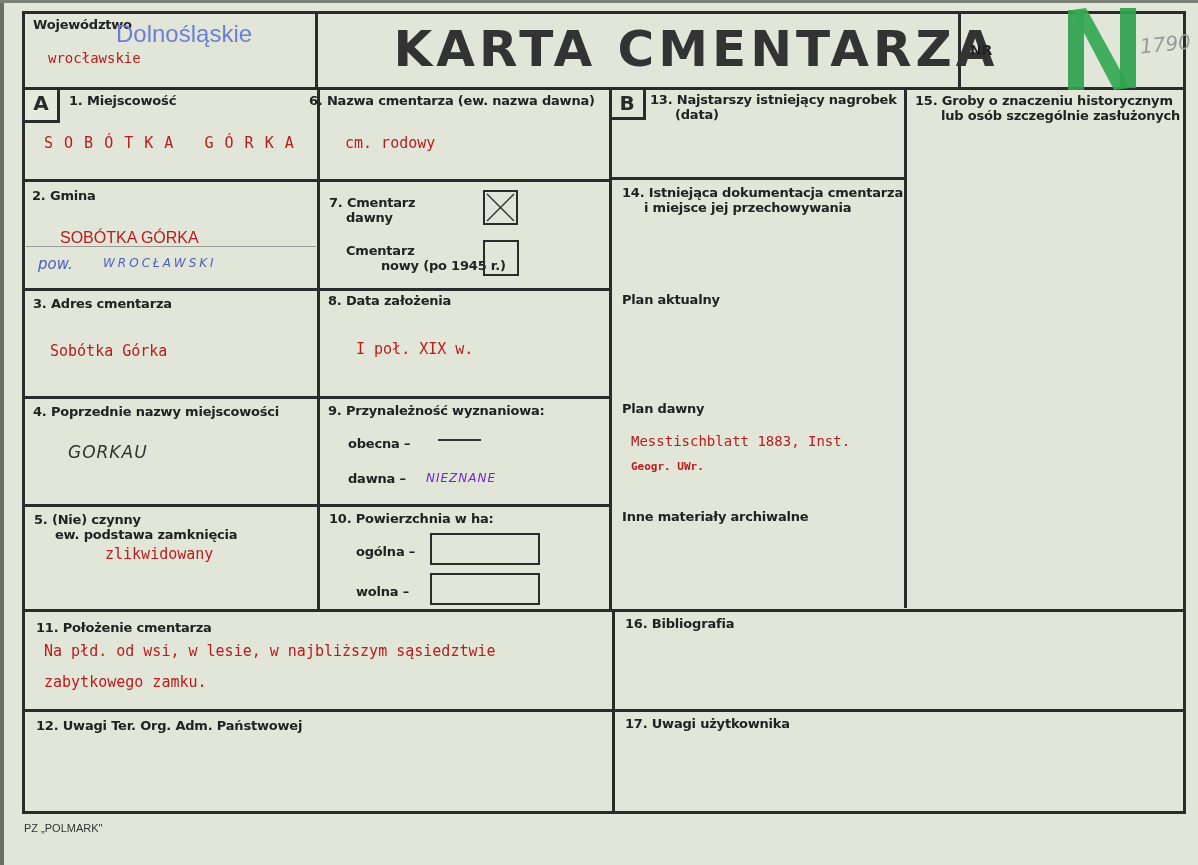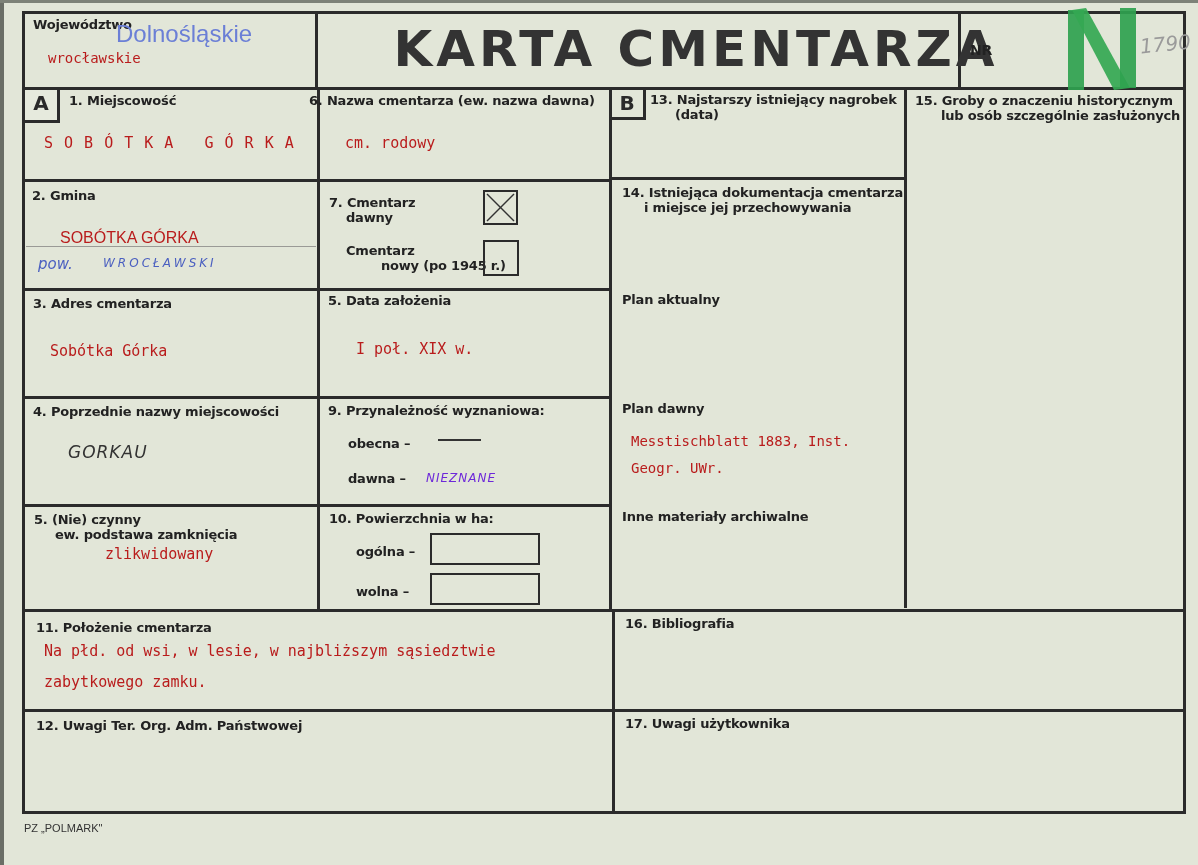--- a/index.html
+++ b/index.html
@@ -104,21 +104,21 @@
 <div class="box" style="left:483px;top:190px;width:31px;height:31px;">
   <svg width="31" height="31" viewBox="0 0 31 31">
     <line x1="2" y1="2" x2="29" y2="29" stroke="#333" stroke-width="1.5"></line>
     <line x1="29" y1="2" x2="2" y2="29" stroke="#333" stroke-width="1.5"></line>
   </svg>
 </div>
 <div class="lbl" style="left:346px;top:243px;">Cmentarz</div>
 <div class="lbl" style="left:346px;top:258px;margin-left:35px;">nowy (po 1945 r.)</div>
 <div class="box" style="left:483px;top:240px;width:32px;height:32px;"></div>
 
-<div class="lbl" style="left:328px;top:293px;">5. Data założenia</div>
+<div class="lbl" style="left:328px;top:293px;">8. Data założenia</div>
 <div class="typed" style="left:356px;top:340px;">I poł. XIX w.</div>
 
 <div class="lbl" style="left:328px;top:403px;">9. Przynależność wyznaniowa:</div>
 <div class="lbl" style="left:348px;top:436px;">obecna –</div>
 <div class="line" style="left:438px;top:439px;width:43px;height:2px;background:#333;"></div>
 <div class="lbl" style="left:348px;top:471px;">dawna –</div>
 <div class="hand" style="left:426px;top:471px;color:#6d28d9;font-size:12px;letter-spacing:1px;">NIEZNANE</div>
 
 <div class="lbl" style="left:329px;top:511px;">10. Powierzchnia w ha:</div>
 <div class="lbl" style="left:356px;top:544px;">ogólna –</div>
@@ -136,21 +136,21 @@
 
 <div class="lbl" style="left:650px;top:92px;">13. Najstarszy istniejący nagrobek</div>
 <div class="lbl" style="left:675px;top:107px;">(data)</div>
 
 <div class="lbl" style="left:622px;top:185px;">14. Istniejąca dokumentacja cmentarza</div>
 <div class="lbl" style="left:644px;top:200px;">i miejsce jej przechowywania</div>
 
 <div class="lbl" style="left:622px;top:292px;">Plan aktualny</div>
 <div class="lbl" style="left:622px;top:401px;">Plan dawny</div>
 <div class="typed" style="left:631px;top:433px;font-size:14px;">Messtischblatt 1883, Inst.</div>
-<div class="typed" style="left:631px;top:460px;font-size:14px;">Geogr. UWr.</div>
+<div class="typed" style="left:631px;top:460px;font-size:11px;font-weight:bold;">Geogr. UWr.</div>
 <div class="lbl" style="left:622px;top:509px;">Inne materiały archiwalne</div>
 
 <div class="lbl" style="left:915px;top:93px;">15. Groby o znaczeniu historycznym</div>
 <div class="lbl" style="left:941px;top:108px;">lub osób szczególnie zasłużonych</div>
 
 <div class="lbl" style="left:625px;top:616px;">16. Bibliografia</div>
 <div class="lbl" style="left:625px;top:716px;">17. Uwagi użytkownika</div>
 
 <div class="footer">PZ „POLMARK"</div>
 

